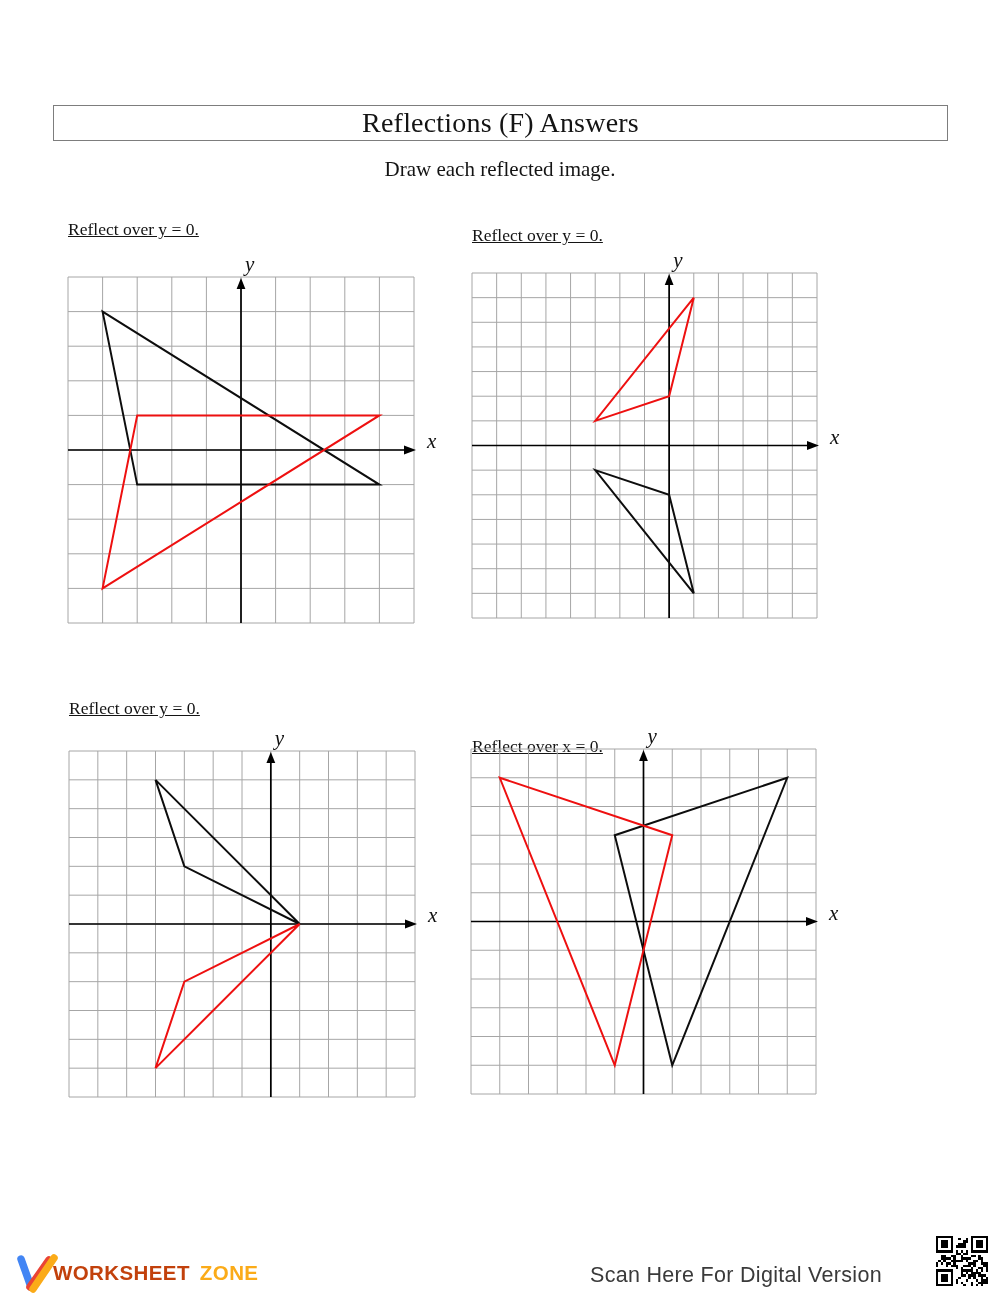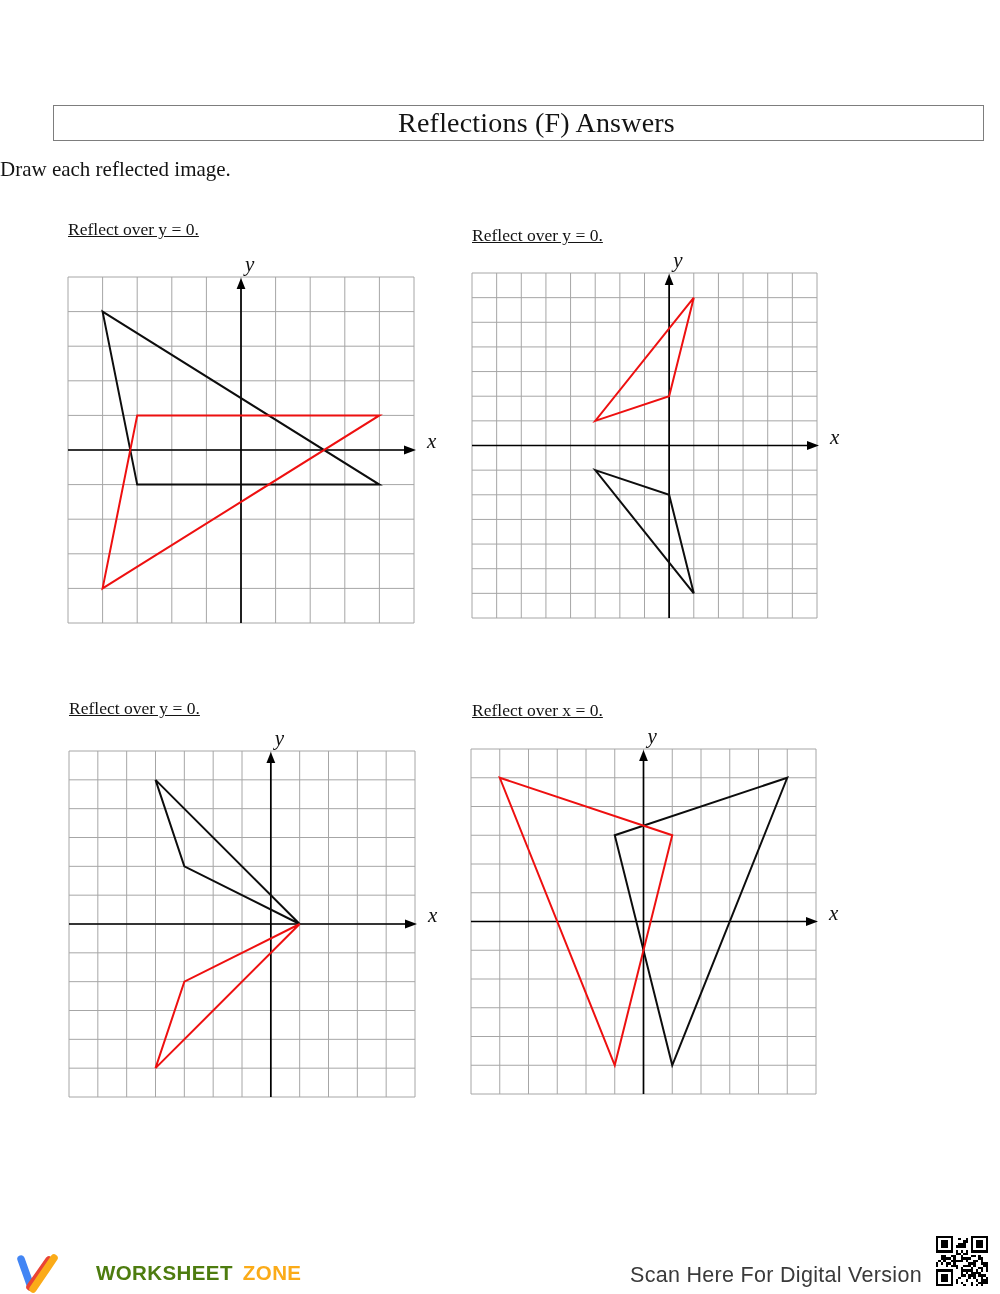--- a/index.html
+++ b/index.html
@@ -6,34 +6,33 @@
   body {
     width:1000px; height:1294px; position:relative; overflow:hidden;
     font-family:"Liberation Serif", serif; color:#141414;
   }
   .page { position:absolute; inset:0; background:#ffffff; }
 
   .title-box {
     position:absolute; left:53px; top:105px; width:893px; height:34px;
     border:1px solid #7d7d7d; display:flex; align-items:center; justify-content:center;
     background:#ffffff;
-    padding-left:36px;
   }
   .title { font-size:28px; letter-spacing:0.2px; }
 
   .subtitle {
-    position:absolute; left:0; top:157px; width:1000px; 
+    position:absolute; left:0; top:157px; width:1000px; text-align:center;
     font-size:21px;
   }
 
   .problem-label { position:absolute; font-size:17.5px; white-space:nowrap;text-decoration:underline; }
   #label-0 { left:68px;  top:219px; }
   #label-1 { left:472px; top:225px; }
   #label-2 { left:69px;  top:698px; }
-  #label-3 { left:472px; top:700px; }
+  #label-3 { left:472px; top:736px; }
 
   svg.plot { position:absolute; overflow:visible; }
   #plot-0 { left:66px;  top:245px; }
   #plot-1 { left:470px; top:241px; }
   #plot-2 { left:67px;  top:719px; }
   #plot-3 { left:469px; top:717px; }
   svg.plot text { font:italic 21px "Liberation Serif", serif; fill:#111111; }
 
   .brand {
     position:absolute; left:53px; top:1261px;
@@ -212,24 +211,24 @@
       <text x="360" y="202.5">x</text>
       <text x="178.5" y="26">y</text>
     </svg>
 
   <svg class="logo-mark" width="46" height="42" viewBox="0 0 46 42">
     <line x1="5" y1="8" x2="15" y2="36" id="logo-stroke-blue" stroke-width="7.5" stroke-linecap="round" stroke="#4285f4"></line>
     <line x1="33" y1="9" x2="14" y2="36" id="logo-stroke-red" stroke-width="7.5" stroke-linecap="round" stroke="#ea4335"></line>
     <line x1="17" y1="38" x2="38" y2="7" id="logo-stroke-yellow" stroke-width="7.5" stroke-linecap="round" stroke="#fbab18"></line>
   </svg>
   <div class="brand">
-    <span class="w1" id="brand-w1" style="color: #4d7c0f; margin-left: 43px;">WORKSHEET</span><span class="w2" id="brand-w2" style="color: rgb(251, 171, 24);">ZONE</span>
+    <span class="w1" id="brand-w1" style="color: #c2410c;">WORKSHEET</span><span class="w2" id="brand-w2" style="color: rgb(251, 171, 24);">ZONE</span>
   </div>
 
-  <div class="scan-text" style="color: rgb(58, 58, 58); margin-left: 40px;">Scan Here For Digital Version</div>
+  <div class="scan-text" style="color: rgb(58, 58, 58);">Scan Here For Digital Version</div>
   <svg class="qr" width="60" height="58" viewBox="-1.5 -1.5 24 24" preserveAspectRatio="none" shape-rendering="crispEdges">
       <rect x="-1.5" y="-1.5" width="24" height="24" fill="#ffffff"></rect>
       <rect x="0" y="0" width="1" height="1" fill="#000000"></rect>
       <rect x="1" y="0" width="1" height="1" fill="#000000"></rect>
       <rect x="2" y="0" width="1" height="1" fill="#000000"></rect>
       <rect x="3" y="0" width="1" height="1" fill="#000000"></rect>
       <rect x="4" y="0" width="1" height="1" fill="#000000"></rect>
       <rect x="5" y="0" width="1" height="1" fill="#000000"></rect>
       <rect x="6" y="0" width="1" height="1" fill="#000000"></rect>
       <rect x="14" y="0" width="1" height="1" fill="#000000"></rect>

